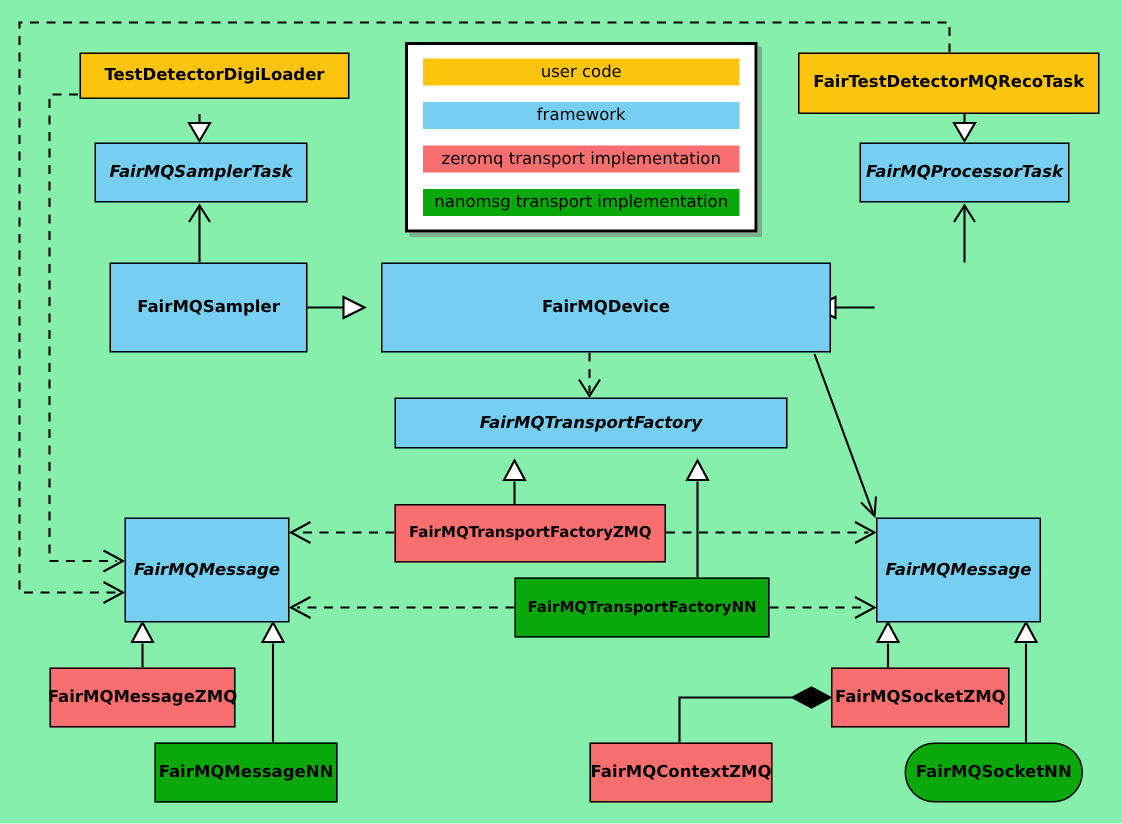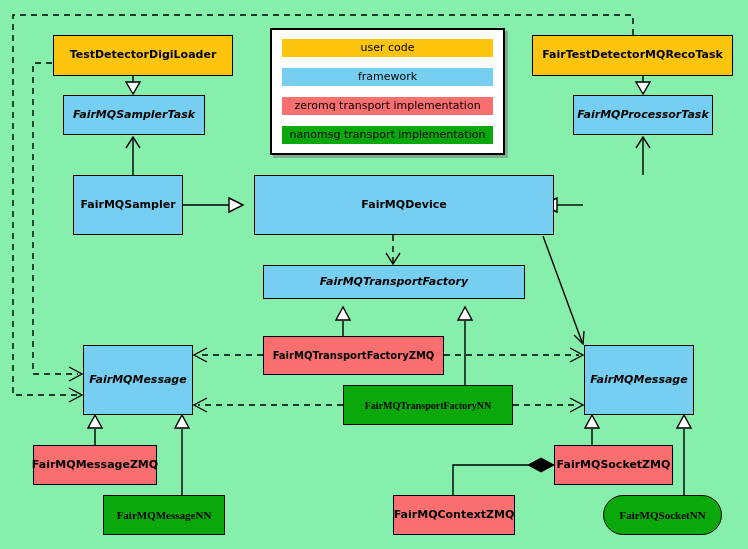--- a/index.html
+++ b/index.html
@@ -10,21 +10,21 @@
   svg.wires{position:absolute;left:0;top:0;width:748px;height:549px;}
   .node{
     position:absolute;box-sizing:border-box;border:1.4px solid #000;
     display:flex;align-items:center;justify-content:center;text-align:center;
     font-weight:bold;font-size:11px;color:#000;white-space:nowrap;line-height:1.1;
   }
   .node.abstract{font-style:italic;}
   .node.uc{background:var(--user-code,#fcc40d);}
   .node.fw{background:var(--framework,#76cff0);}
   .node.zmq{background:var(--zeromq,#f96e6e);}
-  .node.nn{background:var(--nanomsg,#0aa80a);font-family:Liberation Serif, serif;}
+  .node.nn{background:var(--nanomsg,#0aa80a);}
   .node.tight{font-size:10px;}
   .legend{
     position:absolute;left:270px;top:28px;width:235px;height:127px;box-sizing:border-box;
     background:#fff;border:2px solid #000;box-shadow:3px 3px 0 rgba(120,120,120,.55);
     display:flex;flex-direction:column;justify-content:space-between;padding:9px 10px;
   }
   .legend-item{
     height:18px;line-height:18px;text-align:center;font-size:11px;color:#000;
   }
   .legend-item.uc{background:var(--user-code,#fcc40d);}
@@ -150,29 +150,29 @@
     </g>
   </svg>
 
   <div class="legend">
     <div class="legend-item uc">user code</div>
     <div class="legend-item fw">framework</div>
     <div class="legend-item zmq">zeromq transport implementation</div>
     <div class="legend-item nn">nanomsg transport implementation</div>
   </div>
 
-  <div class="node uc" style="left:53px;top:35px;width:180px;height:41px;">TestDetectorDigiLoader</div>
+  <div class="node uc" style="left:53px;top:35px;width:180px;height:31px;">TestDetectorDigiLoader</div>
 
   <div class="node uc" style="left:532px;top:35px;width:201px;height:41px;">FairTestDetectorMQRecoTask</div>
 
   <div class="node fw abstract" style="left:63px;top:95px;width:142px;height:40px;">FairMQSamplerTask</div>
 
   <div class="node fw abstract" style="left:573px;top:95px;width:140px;height:40px;">FairMQProcessorTask</div>
 
-  <div class="node fw" style="left:73px;top:175px;width:110px;height:60px;">FairMQSampler</div>
+  <div class="node fw" style="left:73px;top:175px;width:132px;height:60px;">FairMQSampler</div>
 
   <div class="node fw" style="left:254px;top:175px;width:300px;height:60px;">FairMQDevice</div>
 
 
   <div class="node fw abstract" style="left:263px;top:265px;width:262px;height:34px;">FairMQTransportFactory</div>
 
   <div class="node zmq tight" style="left:263px;top:336px;width:181px;height:39px;">FairMQTransportFactoryZMQ</div>
 
   <div class="node nn tight" style="left:343px;top:385px;width:170px;height:40px;">FairMQTransportFactoryNN</div>
 

